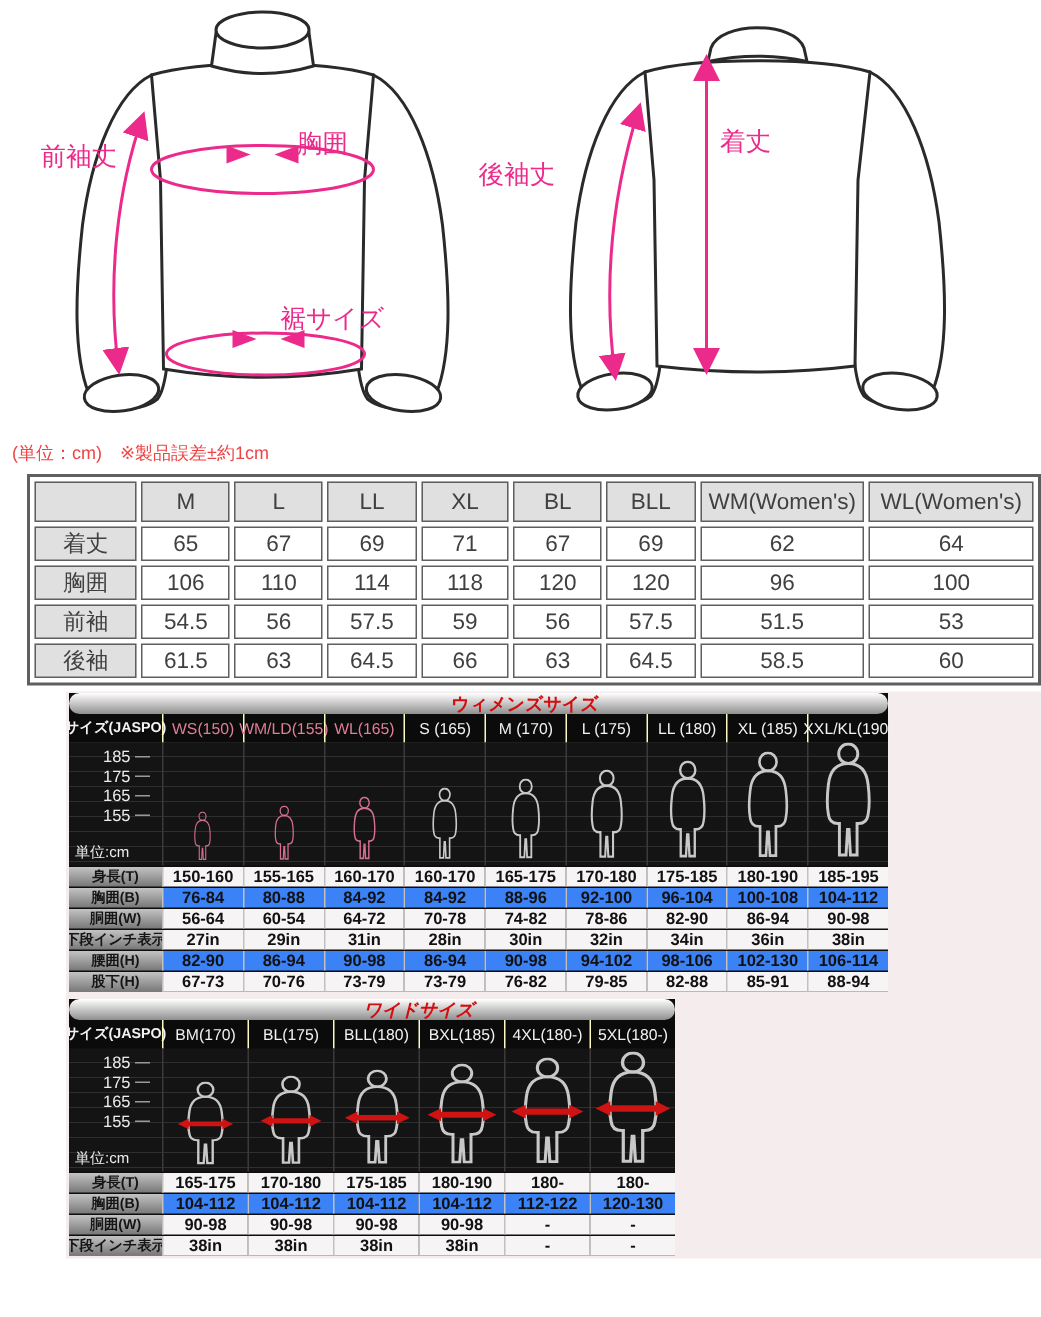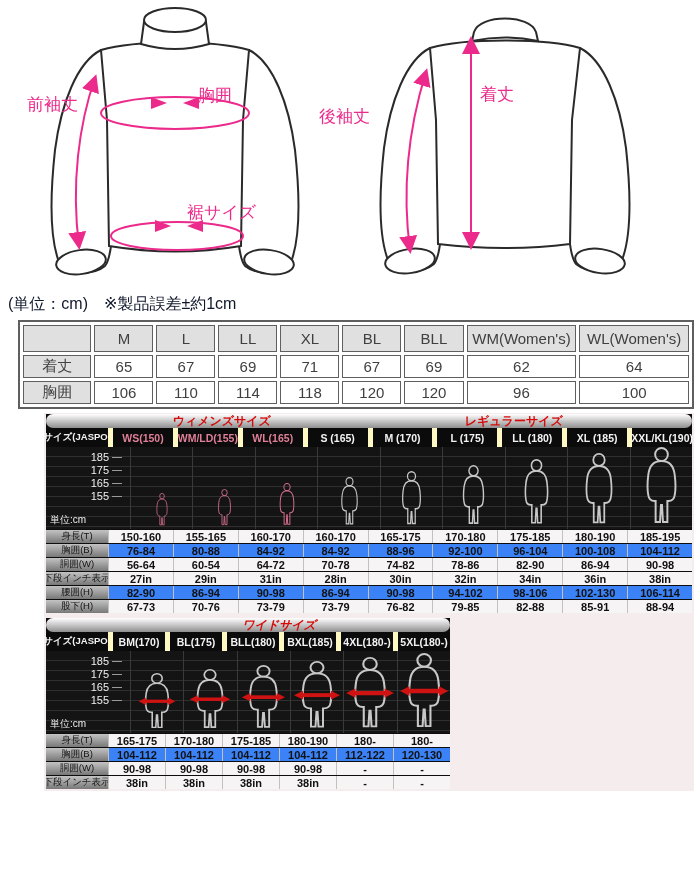--- a/index.html
+++ b/index.html
@@ -9,68 +9,68 @@
     color:#222;overflow:hidden;
   }
   
   .diagram-section{position:relative;height:292px;}
   .diagram-section svg{position:absolute;top:0;}
   svg text.anno{fill:var(--pink);font-size:17px;font-family:"Liberation Sans","DejaVu Sans",sans-serif;}
   .garment-line{fill:#ffffff;stroke:#2a2a2a;stroke-width:2;}
   .anno-stroke{fill:none;stroke:var(--pink);stroke-width:2;}
   .anno-fill{fill:var(--pink);}
   
-  .unit-caption{font-size:16px;color:#0f172a;margin:2px 0 5px 8px;}
+  .unit-caption{font-size:12px;color:#ef4444;margin:2px 0 5px 8px;}
   
   table.garment-table{
     border-collapse:separate;border-spacing:3px;
     border:2px solid #5f5f5f;margin-left:18px;background:#fff;
   }
   table.garment-table th,table.garment-table td{
     border:1px solid #5f5f5f;text-align:center;vertical-align:middle;
     font-size:15px;font-weight:normal;color:#404040;padding:0 4px;
   }
   table.garment-table thead th{height:25px;background:#e0e0e0;}
   table.garment-table tbody th{height:21px;background:#e0e0e0;width:62px;}
   table.garment-table tbody td{height:21px;background:#fff;margin-left:39px;}
   .col-std{width:51px;} .col-w{width:100px;}
   
   .charts-wrap{margin:4px 0 0 44px;width:650px;background:#f5eded;padding:1px 2px 2px 2px;}
   .jaspo-chart{background:#0d0d0d;}
-  #chart-regular{width:646px;}
+  #chart-regular{width:546px;}
   #chart-wide{width:404px;margin-top:5px;}
   .chart-bar{display:flex;height:14px;border-radius:7px;
     background:linear-gradient(#ffffff,#8f8f8f);align-items:center;}
   .bar-corner{width:62px;flex:none;}
   .bar-groups{flex:1;display:flex;height:100%;}
   .bar-group{display:flex;align-items:center;justify-content:center;
     color:var(--red);font-weight:bold;font-size:12px;line-height:12px;white-space:nowrap;}
   .chart-row{display:flex;}
   .chart-label-cell{width:62px;flex:none;}
   .chart-cell{flex:1;min-width:0;}
   .chart-head{height:19px;background:#0b0b0b;}
   .chart-head .chart-label-cell{color:#f2f2f2;font-size:9.5px;font-weight:bold;
     display:flex;align-items:center;justify-content:center;white-space:nowrap;}
-  .chart-head .chart-cell{color:#f2f2f2;font-size:10.5px;font-weight:bold;
+  .chart-head .chart-cell{color:#f2f2f2;font-size:10.5px;font-weight:normal;
     display:flex;align-items:center;justify-content:center;white-space:nowrap;
-    border-left:5px solid #fef9c3;}
+    border-left:1px solid #fef9c3;}
   .chart-head .chart-cell.womens{color:var(--womens);}
   .chart-figs{height:82px;
     background:repeating-linear-gradient(to bottom,#141414 0 9px,#2f2f2f 9px 10px);}
   .chart-figs .chart-cell{border-left:1px solid #3a3a3a;display:flex;
     align-items:flex-end;justify-content:center;padding-bottom:2px;}
-  .figs-label{position:relative;color:#ededed;padding-left:22px;}
+  .figs-label{position:relative;color:#ededed;}
   .scale{padding-top:4px;}
   .scale-num{font-size:11px;line-height:13px;text-align:right;padding-right:8px;}
   .scale-num::after{content:"";display:inline-block;width:10px;border-top:1px solid #9a9a9a;margin-left:3px;vertical-align:3px;}
   .unit{position:absolute;bottom:2px;left:4px;font-size:10px;color:#ededed;}
   .chart-row.data{height:13px;margin-top:1px;}
   .chart-row.data .chart-label-cell{
     background:linear-gradient(#c3c3c3,#787878);color:#151515;
-    font-size:9.5px;font-weight:normal;display:flex;align-items:center;justify-content:center;
+    font-size:9.5px;font-weight:bold;display:flex;align-items:center;justify-content:center;
     white-space:nowrap;overflow:hidden;}
   .chart-row.data .chart-cell{
     background:#f6f4f4;color:#111;font-size:11px;font-weight:bold;
     display:flex;align-items:center;justify-content:center;white-space:nowrap;
     border-left:1px solid #c4c0c0;}
   .chart-row.data.shaded .chart-cell{background:#3b82f6;}
 </style>
 </head>
 <body>
 
@@ -154,30 +154,51 @@
         <th>胸囲</th>
         <td>106</td>
         <td>110</td>
         <td>114</td>
         <td>118</td>
         <td>120</td>
         <td>120</td>
         <td>96</td>
         <td>100</td>
       </tr>
+      <tr>
+        <th>前袖</th>
+        <td>54.5</td>
+        <td>56</td>
+        <td>57.5</td>
+        <td>59</td>
+        <td>56</td>
+        <td>57.5</td>
+        <td>51.5</td>
+        <td>53</td>
+      </tr>
+      <tr>
+        <th>後袖</th>
+        <td>61.5</td>
+        <td>63</td>
+        <td>64.5</td>
+        <td>66</td>
+        <td>63</td>
+        <td>64.5</td>
+        <td>58.5</td>
+        <td>60</td>
+      </tr>
     </tbody>
 </table>
 
 <div class="charts-wrap">
   <div id="chart-regular" class="jaspo-chart">
       <div class="chart-bar">
         <div class="bar-corner"></div>
         <div class="bar-groups">
           <div class="bar-group" style="flex-grow: 3;">ウィメンズサイズ</div>
-          <div class="bar-group" style="flex-grow: 6;">レギュラーサイズ</div>
         </div>
       </div>
       <div class="chart-row chart-head">
         <div class="chart-label-cell">サイズ(JASPO)</div>
         <div class="chart-cell womens">WS(150)</div>
         <div class="chart-cell womens">WM/LD(155)</div>
         <div class="chart-cell womens">WL(165)</div>
         <div class="chart-cell">S (165)</div>
         <div class="chart-cell">M (170)</div>
         <div class="chart-cell">L (175)</div>

